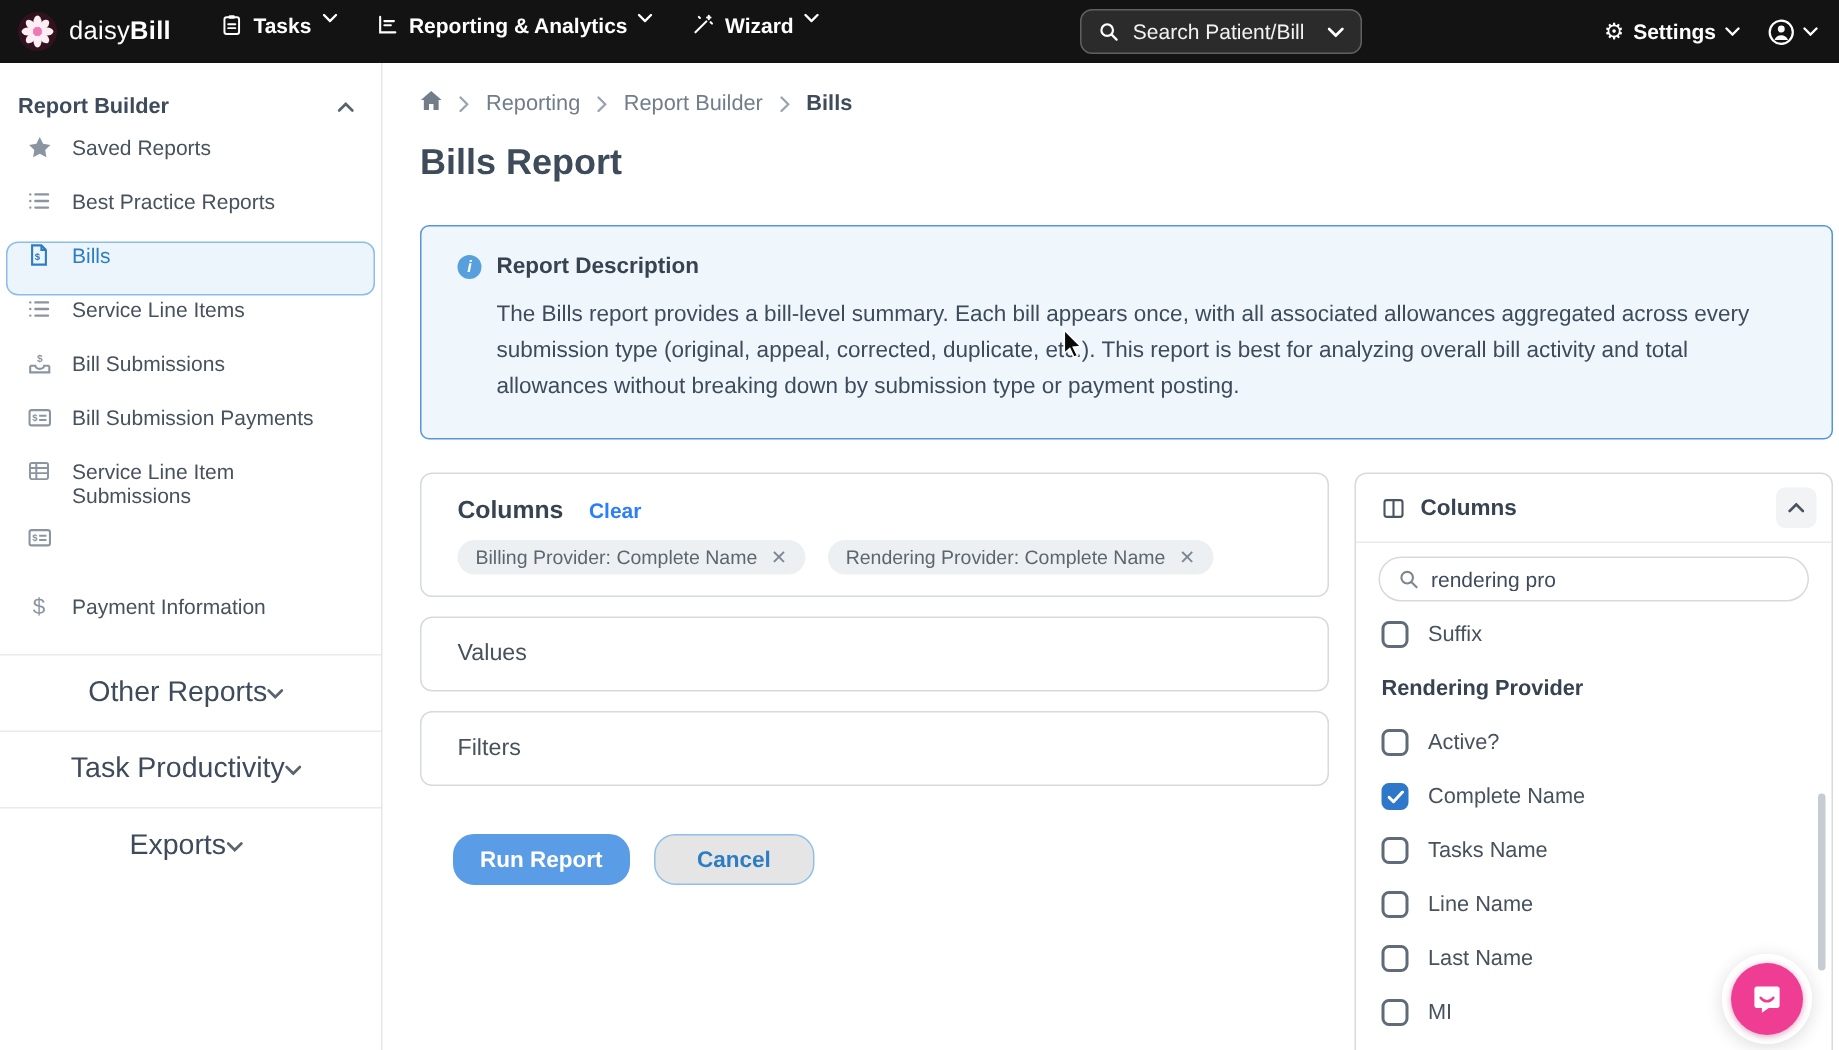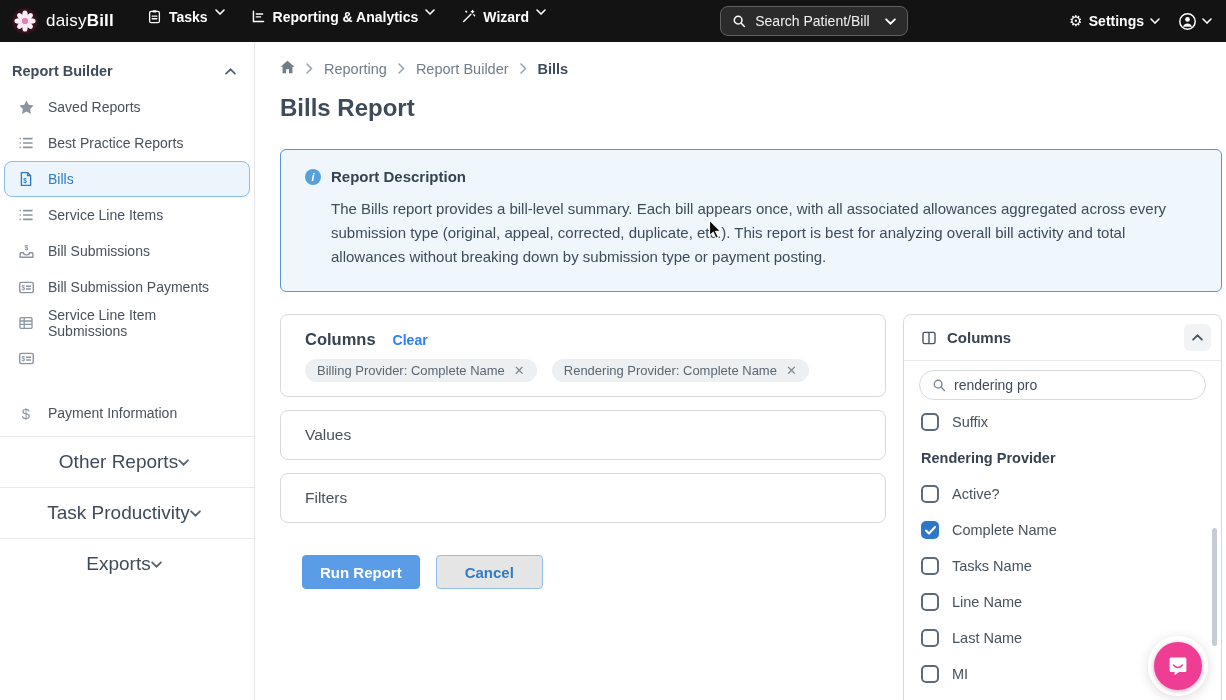--- a/index.html
+++ b/index.html
@@ -27,21 +27,21 @@
   .nav-avatar { display:flex; align-items:center; gap:5px; cursor:pointer; }
 
   
   .app { display:flex; height:658px; }
   .sidebar { width:255px; flex:0 0 255px; border-right:1px solid #e4e7ea; padding-top:15px; overflow:hidden; }
   .main { flex:1; padding:18px 4px 0 25px; position:relative; }
 
   
   .side-header { display:flex; align-items:center; justify-content:space-between; padding:6px 18px 10px 12px; font-size:14.5px; font-weight:700; color:#3e4b5b; cursor:pointer; }
   .side-header .chev, .side-section .chev { color:#59646f; }
-  .side-item { display:flex; align-items:center; gap:13px; min-height:36px; padding:0 12px; margin:0 4px; border:1px solid transparent; border-radius:8px; font-size:14px; color:#47525d; cursor:pointer; }
+  .side-item { display:flex; align-items:flex-start; gap:13px; min-height:36px; padding:0 12px; margin:0 4px; border:1px solid transparent; border-radius:8px; font-size:14px; color:#47525d; cursor:pointer; }
   .side-item .si-icon { width:18px; display:flex; justify-content:center; color:#8a95a1; flex:0 0 18px; }
   .side-item.selected { background:#ecf5fc; border-color:#8abde8; color:var(--selected-blue,#2e7dc3); }
   .side-item.selected .si-icon { color:var(--selected-blue,#2e7dc3); }
   .side-item.two-line { min-height:54px; line-height:20px; padding-top:6px; padding-bottom:6px; align-items:flex-start; }
   .side-item.two-line .si-icon { margin-top:2px; }
   .side-divider { border-top:1px solid #e8eaed; margin:5px 0; }
   .side-section { display:flex; align-items:center; justify-content:center; height:40px; padding:0 18px 0 12px; font-size:19px; font-weight:400; color:#3e4b5b; cursor:pointer; }
   .dollar-glyph { font-size:15px; font-weight:500; color:#8a95a1; }
 
   
@@ -64,21 +64,21 @@
   .card { border:1px solid #d6dade; border-radius:8px; background:#fff; }
   .card-columns { padding:15px 24px 14px; }
   .cc-head { display:flex; align-items:baseline; gap:17px; }
   .cc-label { font-size:16.5px; font-weight:600; color:#374351; }
   .cc-clear { font-size:14px; font-weight:700; color:var(--accent-blue,#2d7ff9); cursor:pointer; }
   .chips { display:flex; gap:15px; margin-top:10px; }
   .chip { display:flex; align-items:center; gap:9px; background:#edf0f2; border-radius:12px; height:23px; padding:0 12px; font-size:13px; color:#5b6670; cursor:pointer; white-space:nowrap; }
   .chip-x { color:#7d8792; font-size:13px; font-weight:700; cursor:pointer; line-height:1; }
   .card-slim { margin-top:13px; height:50px; display:flex; align-items:center; padding:16px 24px; font-size:15.5px; color:#47525d; cursor:pointer; }
   .btn-row { margin-top:32px; padding-left:22px; display:flex; gap:16px; }
-  .btn { height:34px; border-radius:4px; font-size:15px; font-weight:700; font-family:inherit; cursor:pointer; }
+  .btn { height:34px; border-radius:14px; font-size:15px; font-weight:700; font-family:inherit; cursor:pointer; }
   .btn-primary { background:var(--button-blue,#5b9ce6); border:1px solid var(--button-blue,#5b9ce6); color:#fff; padding:0 17px; }
   .btn-secondary { background:#e5e5e5; border:1px solid #8fc0ea; color:var(--selected-blue,#2e7dc3); padding:0 28px; }
 
   
   .right-panel { width:319px; flex:0 0 319px; border:1px solid #d6dade; border-radius:8px; background:#fff; height:420px; position:relative; overflow:hidden; }
   .rp-header { height:46px; display:flex; align-items:center; gap:10px; padding:0 10px 0 17px; border-bottom:1px solid #e8eaed; }
   .rp-title { flex:1; font-size:15px; font-weight:600; color:#374351; }
   .rp-collapse { width:27px; height:27px; border-radius:6px; background:#f1f3f5; display:flex; align-items:center; justify-content:center; color:#4a5562; cursor:pointer; }
   .rp-search { margin:9px 15px 4px; height:30px; border:1px solid #d6dade; border-radius:15px; display:flex; align-items:center; gap:8px; padding:0 12px; color:#7d8792; }
   .rp-search input { border:none; outline:none; flex:1; font-size:14px; color:#3e4b5b; font-family:inherit; background:transparent; }

